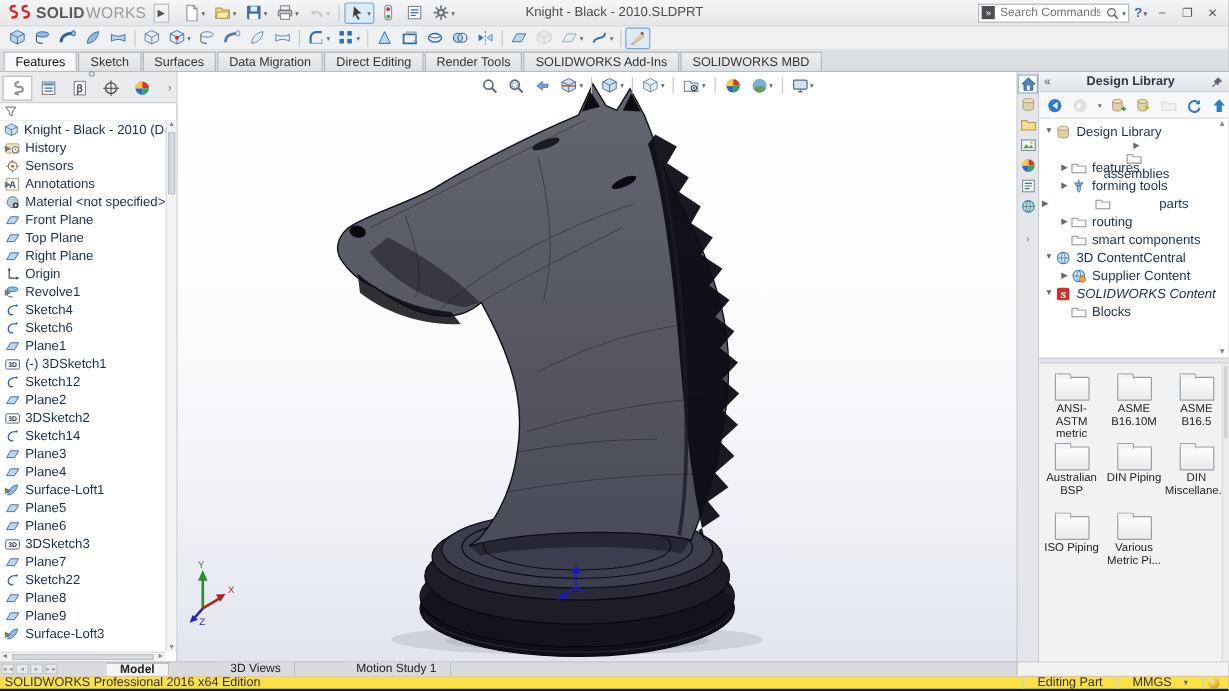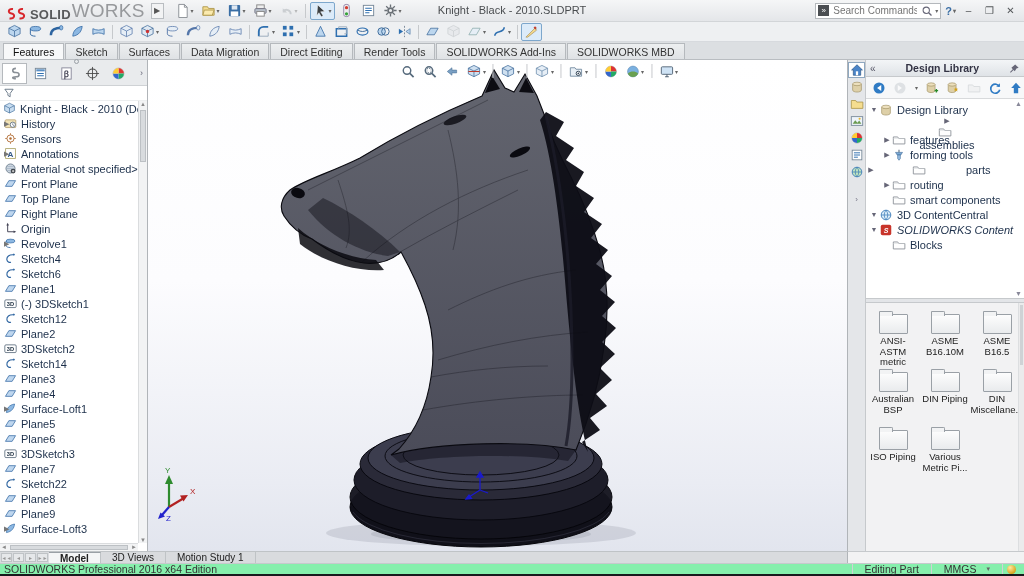--- a/index.html
+++ b/index.html
@@ -4,21 +4,21 @@
 <style>
   html,body{margin:0;padding:0;background:#444;}
   *{box-sizing:border-box;}
   .app{width:1024px;height:576px;position:relative;overflow:hidden;background:#fff;
        font-family:"Liberation Sans",sans-serif;font-size:11px;color:#333;}
   
   .titlebar{height:22px;background:linear-gradient(#f5f6f7,#e4e6e9);display:flex;align-items:center;
             padding:0 5px;position:relative;border-bottom:1px solid #d2d5d8;}
   .logo{display:flex;align-items:flex-end;gap:3px;}
   .logo .bold{font-weight:bold;color:#58595b;font-size:13px;letter-spacing:.2px;}
-  .logo .light{color:#97999c;font-size:19px;letter-spacing:.2px;margin-left:-2px;}
+  .logo .light{color:#97999c;font-size:13px;letter-spacing:.2px;margin-left:-2px;}
   .flyout{width:13px;height:16px;border:1px solid #b9bdc1;background:#f2f3f4;display:flex;
           align-items:center;justify-content:center;color:#555;font-size:8px;margin:0 8px 0 6px;}
   .qa{display:flex;align-items:center;gap:1px;}
   .tool{height:18px;display:flex;align-items:center;padding:0 2px;border:1px solid transparent;border-radius:2px;}
   .tool.active{background:#dcebf9;border-color:#7da7cc;}
   .tool.dis{opacity:.4;}
   .tool .caret{font-size:6px;color:#666;margin-left:1px;}
   .sep{width:1px;height:14px;background:#c6c9cc;margin:0 3px;}
   .wintitle{position:absolute;left:0;right:0;top:4px;text-align:center;color:#4a4d50;font-size:11px;pointer-events:none;}
   .tb-right{margin-left:auto;display:flex;align-items:center;gap:4px;}
@@ -90,24 +90,24 @@
   .ficon{width:29px;height:20px;border:1px solid #9aa0a6;background:linear-gradient(#fdfdfd,#e9ebed);
          border-radius:1px;position:relative;margin-top:4px;flex:none;}
   .ficon::before{content:"";position:absolute;top:-4px;left:-1px;width:12px;height:4px;background:#f2f3f4;
          border:1px solid #9aa0a6;border-bottom:none;border-radius:1px 2px 0 0;}
   
   .bottomrow{height:12px;display:flex;}
   .btabs{flex:1;background:#d9dbde;border-top:1px solid #bfc3c6;display:flex;align-items:stretch;font-size:10px;}
   .bnav{display:flex;align-items:center;padding:0 1px;gap:1px;}
   .bnav span{width:11px;height:9px;border:1px solid #bfc3c6;background:#e6e8ea;color:#999;font-size:5px;
              display:flex;align-items:center;justify-content:center;}
-  .btab{padding:0 11px;display:flex;align-items:center;border-right:1px solid #bfc3c6;color:#222;background:#d9dbde;}
+  .btab{padding:0 11px;display:flex;align-items:center;border-right:1px solid #bfc3c6;color:#222;background:#d9dbde;margin-left:40px;}
   .btab.active{background:#f4f5f6;font-weight:bold;border-top:1px solid #9aa0a6;}
   .bfill{width:177px;background:#f2f2f3;border-left:1px solid #b0b4b8;border-top:1px solid #c6c9cc;}
-  .statusbar{height:13px;background:#86efac;border-top:1px solid #c6c9cc;border-bottom:2px solid #17191c;
+  .statusbar{height:13px;background:#fde047;border-top:1px solid #c6c9cc;border-bottom:2px solid #17191c;
              display:flex;align-items:center;font-size:10.5px;color:#333;padding-left:4px;}
   .statusbar .right{margin-left:auto;display:flex;align-items:center;height:100%;}
   .scell{border-left:1px solid #cfd2d5;height:100%;display:flex;align-items:center;padding:0 12px;}
   .scell .caret{font-size:7px;color:#666;margin-left:10px;}
   .goldball{width:9px;height:9px;border-radius:50%;background:radial-gradient(circle at 35% 30%,#ffe9a0,#d9a520 70%,#a87b10);margin:0 6px 0 2px;}
   .ig{display:flex;align-items:center;}
 </style>
 </head>
 <body>
 
@@ -1155,20 +1155,31 @@
             <div class="prow" style="padding-left: 3px;">
               <span class="arr">▼</span>
               <span class="ti">
                 <svg viewBox="0 0 16 16" width="14" height="14">
                   <circle cx="8" cy="8" r="5.5" fill="#d8ebf8" stroke="#3a7ab8"></circle>
                   <path d="M2.5 8h11M8 2.5a8.5 8.5 0 010 11M8 2.5a8.5 8.5 0 000 11" stroke="#3a7ab8" fill="none" stroke-width=".8"></path>
                 </svg>
               </span>
               <span>3D ContentCentral</span>
             </div>
+            <div class="prow" style="padding-left: 16px;">
+              <span class="arr">▶</span>
+              <span class="ti">
+                <svg viewBox="0 0 16 16" width="14" height="14">
+                  <circle cx="8" cy="8" r="5.5" fill="#d8ebf8" stroke="#3a7ab8"></circle>
+                  <path d="M2.5 8h11M8 2.5a8.5 8.5 0 010 11M8 2.5a8.5 8.5 0 000 11" stroke="#3a7ab8" fill="none" stroke-width=".8"></path>
+                  <circle cx="11.5" cy="11" r="3" fill="#e8a33a" stroke="#a86a10" stroke-width=".6"></circle>
+                </svg>
+              </span>
+              <span>Supplier Content</span>
+            </div>
             <div class="prow" style="padding-left: 3px; font-style: italic;">
               <span class="arr">▼</span>
               <span class="ti">
                 <svg viewBox="0 0 16 16" width="14" height="14">
                   <rect x="2" y="2" width="12" height="12" rx="2" fill="#c8342a"></rect>
                   <text x="8" y="11.5" font-size="8" text-anchor="middle" fill="#fff" font-family="sans-serif" font-weight="bold">S</text>
                 </svg>
               </span>
               <span>SOLIDWORKS Content</span>
             </div>

